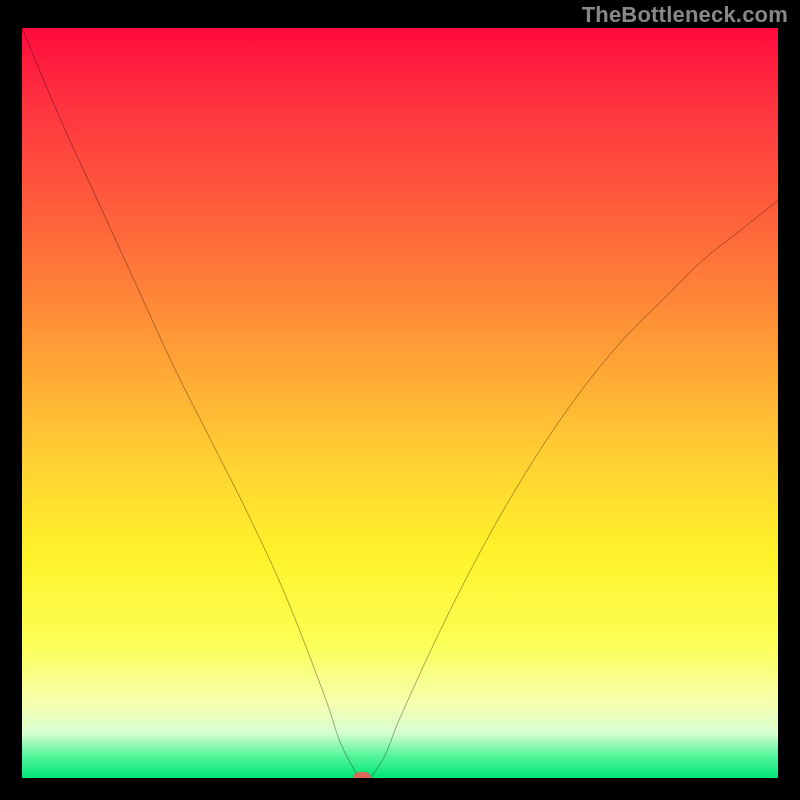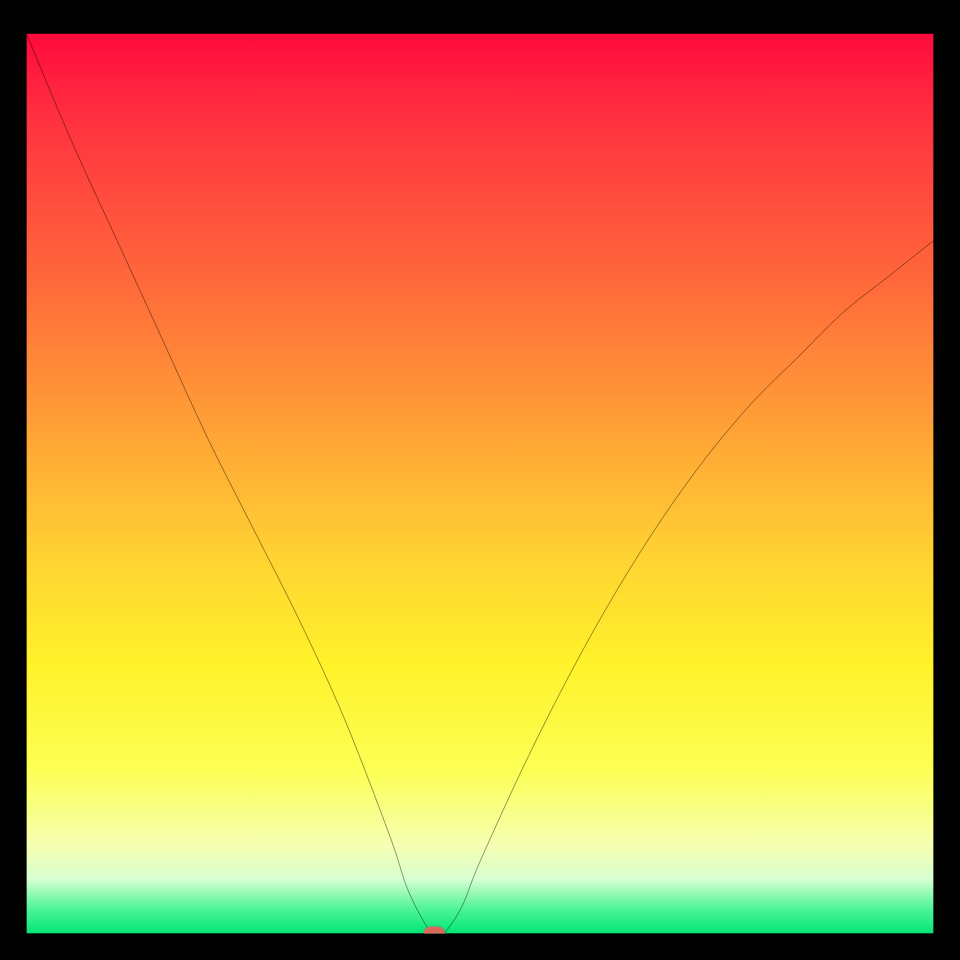--- a/index.html
+++ b/index.html
@@ -69,20 +69,21 @@
     transform: translate(-50%, -50%);
     z-index: 6;
     box-shadow: 0 0 0 1px rgba(0,0,0,0.05);
   }
 </style>
 </head>
 <body>
 
 <div class="frame">
 
+  <div class="watermark">TheBottleneck.com</div>
 
   <div class="plot">
     <div class="gradient"></div>
 
     <svg class="curve" viewBox="0 0 100 100" preserveAspectRatio="none">
       <path id="curve-path" fill="none" stroke="#000" stroke-width="0.35" vector-effect="non-scaling-stroke" stroke-linecap="round" stroke-linejoin="round" d="M 0 0 C 0.8333333333333334 2, 3.333333333333333 8.166666666666666, 5 12 C 6.666666666666667 15.833333333333334, 8.333333333333334 19.333333333333332, 10 23 C 11.666666666666666 26.666666666666668, 13.333333333333334 30.333333333333332, 15 34 C 16.666666666666668 37.666666666666664, 18.333333333333332 41.5, 20 45 C 21.666666666666668 48.5, 23.333333333333332 51.666666666666664, 25 55 C 26.666666666666668 58.333333333333336, 28.333333333333332 61.5, 30 65 C 31.666666666666668 68.5, 33.333333333333336 72, 35 76 C 36.666666666666664 80, 38.833333333333336 85.83333333333333, 40 89 C 41.166666666666664 92.16666666666667, 41.333333333333336 93.33333333333333, 42 95 C 42.666666666666664 96.66666666666667, 43.5 98.16666666666667, 44 99 C 44.5 99.83333333333333, 44.666666666666664 99.83333333333333, 45 100 C 45.333333333333336 100.16666666666667, 45.5 100.5, 46 100 C 46.5 99.5, 47.333333333333336 98.33333333333333, 48 97 C 48.666666666666664 95.66666666666667, 48.833333333333336 94.66666666666667, 50 92 C 51.166666666666664 89.33333333333333, 53.333333333333336 84.5, 55 81 C 56.666666666666664 77.5, 58.333333333333336 74.16666666666667, 60 71 C 61.666666666666664 67.83333333333333, 63.333333333333336 64.83333333333333, 65 62 C 66.66666666666667 59.166666666666664, 68.33333333333333 56.5, 70 54 C 71.66666666666667 51.5, 73.33333333333333 49.166666666666664, 75 47 C 76.66666666666667 44.833333333333336, 78.33333333333333 42.833333333333336, 80 41 C 81.66666666666667 39.166666666666664, 83.33333333333333 37.666666666666664, 85 36 C 86.66666666666667 34.333333333333336, 88.33333333333333 32.5, 90 31 C 91.66666666666667 29.5, 93.33333333333333 28.333333333333332, 95 27 C 96.66666666666667 25.666666666666668, 99.16666666666667 23.666666666666668, 100 23"></path>
     </svg>
 
     <div id="marker" class="marker" style="left: 340.2px; top: 750px;"></div>
   </div>

